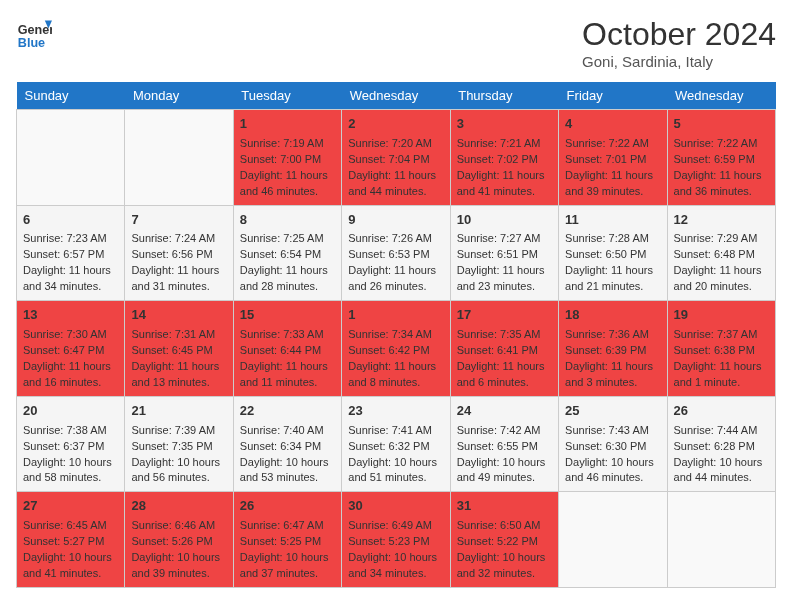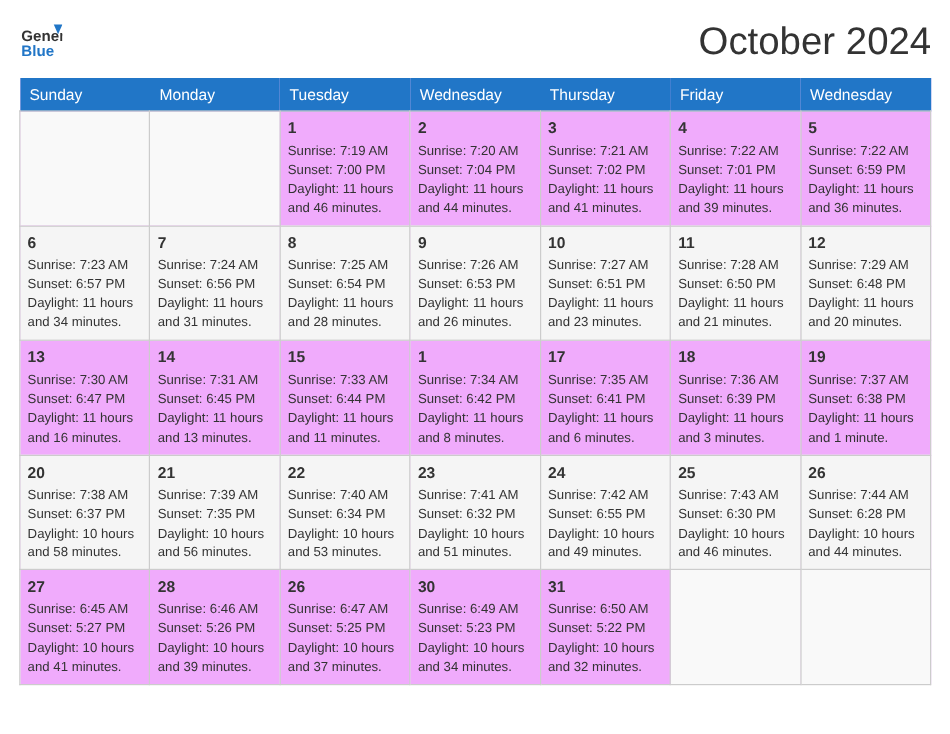--- a/index.html
+++ b/index.html
@@ -60,37 +60,38 @@
     }
     td.empty {
       background: #f9f9f9;
     }
     .day-num {
       font-size: 13px;
       font-weight: bold;
       display: block;
       margin-bottom: 2px;
     }
-    tr { background: #f0abfc; }
+    tr { background: #ef4444; }
     tr:nth-child(even) td { background: #f5f5f5; }
     tr:nth-child(even) td.empty { background: #eeeeee; }
   </style>
 </head>
 <body>
 
 <div class="header">
   <div class="logo">
     <svg class="logo-icon" viewBox="0 0 40 40">
       <text x="2" y="20" font-size="14" font-weight="bold" fill="#333">General</text>
       <text x="2" y="34" font-size="14" font-weight="bold" fill="#2176c7">Blue</text>
       <polygon points="32,5 40,5 36,14" fill="#2176c7"></polygon>
     </svg>
   </div>
   <div class="title-block">
     <div class="month-title">October 2024</div>
+    <div class="location-title">Goni, Sardinia, Italy</div>
   </div>
 </div>
 
 <table>
   <thead>
     <tr id="dow-row">
         <th>Sunday</th>
         <th>Monday</th>
         <th>Tuesday</th>
         <th>Wednesday</th>

